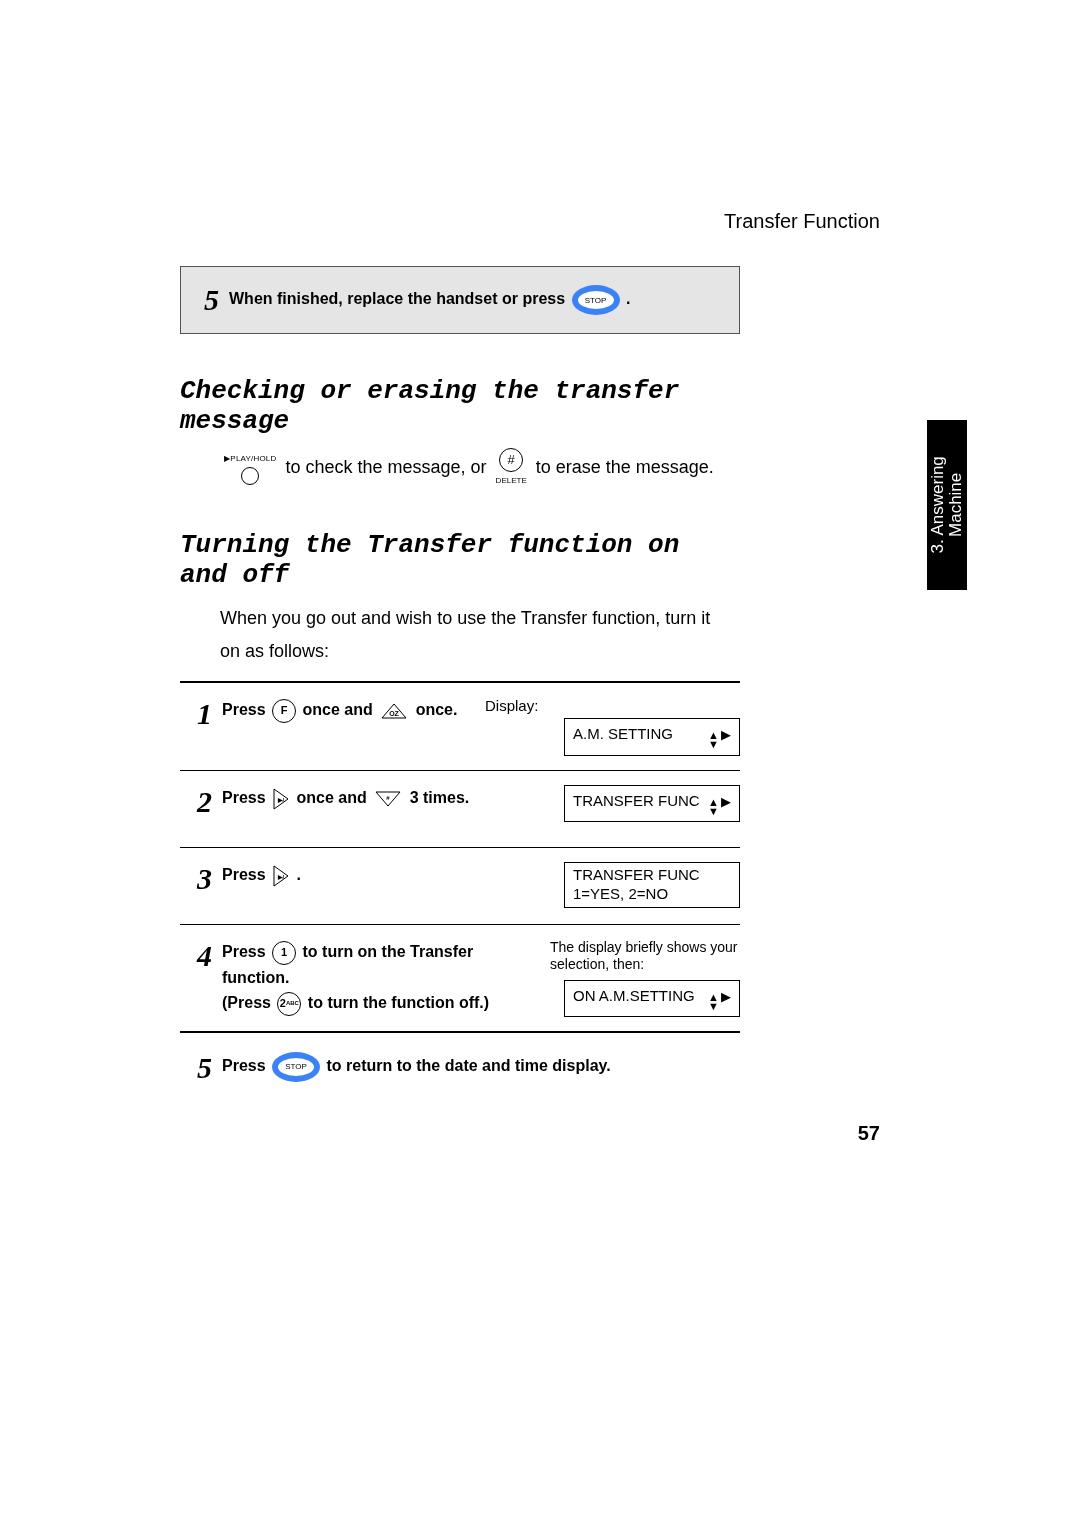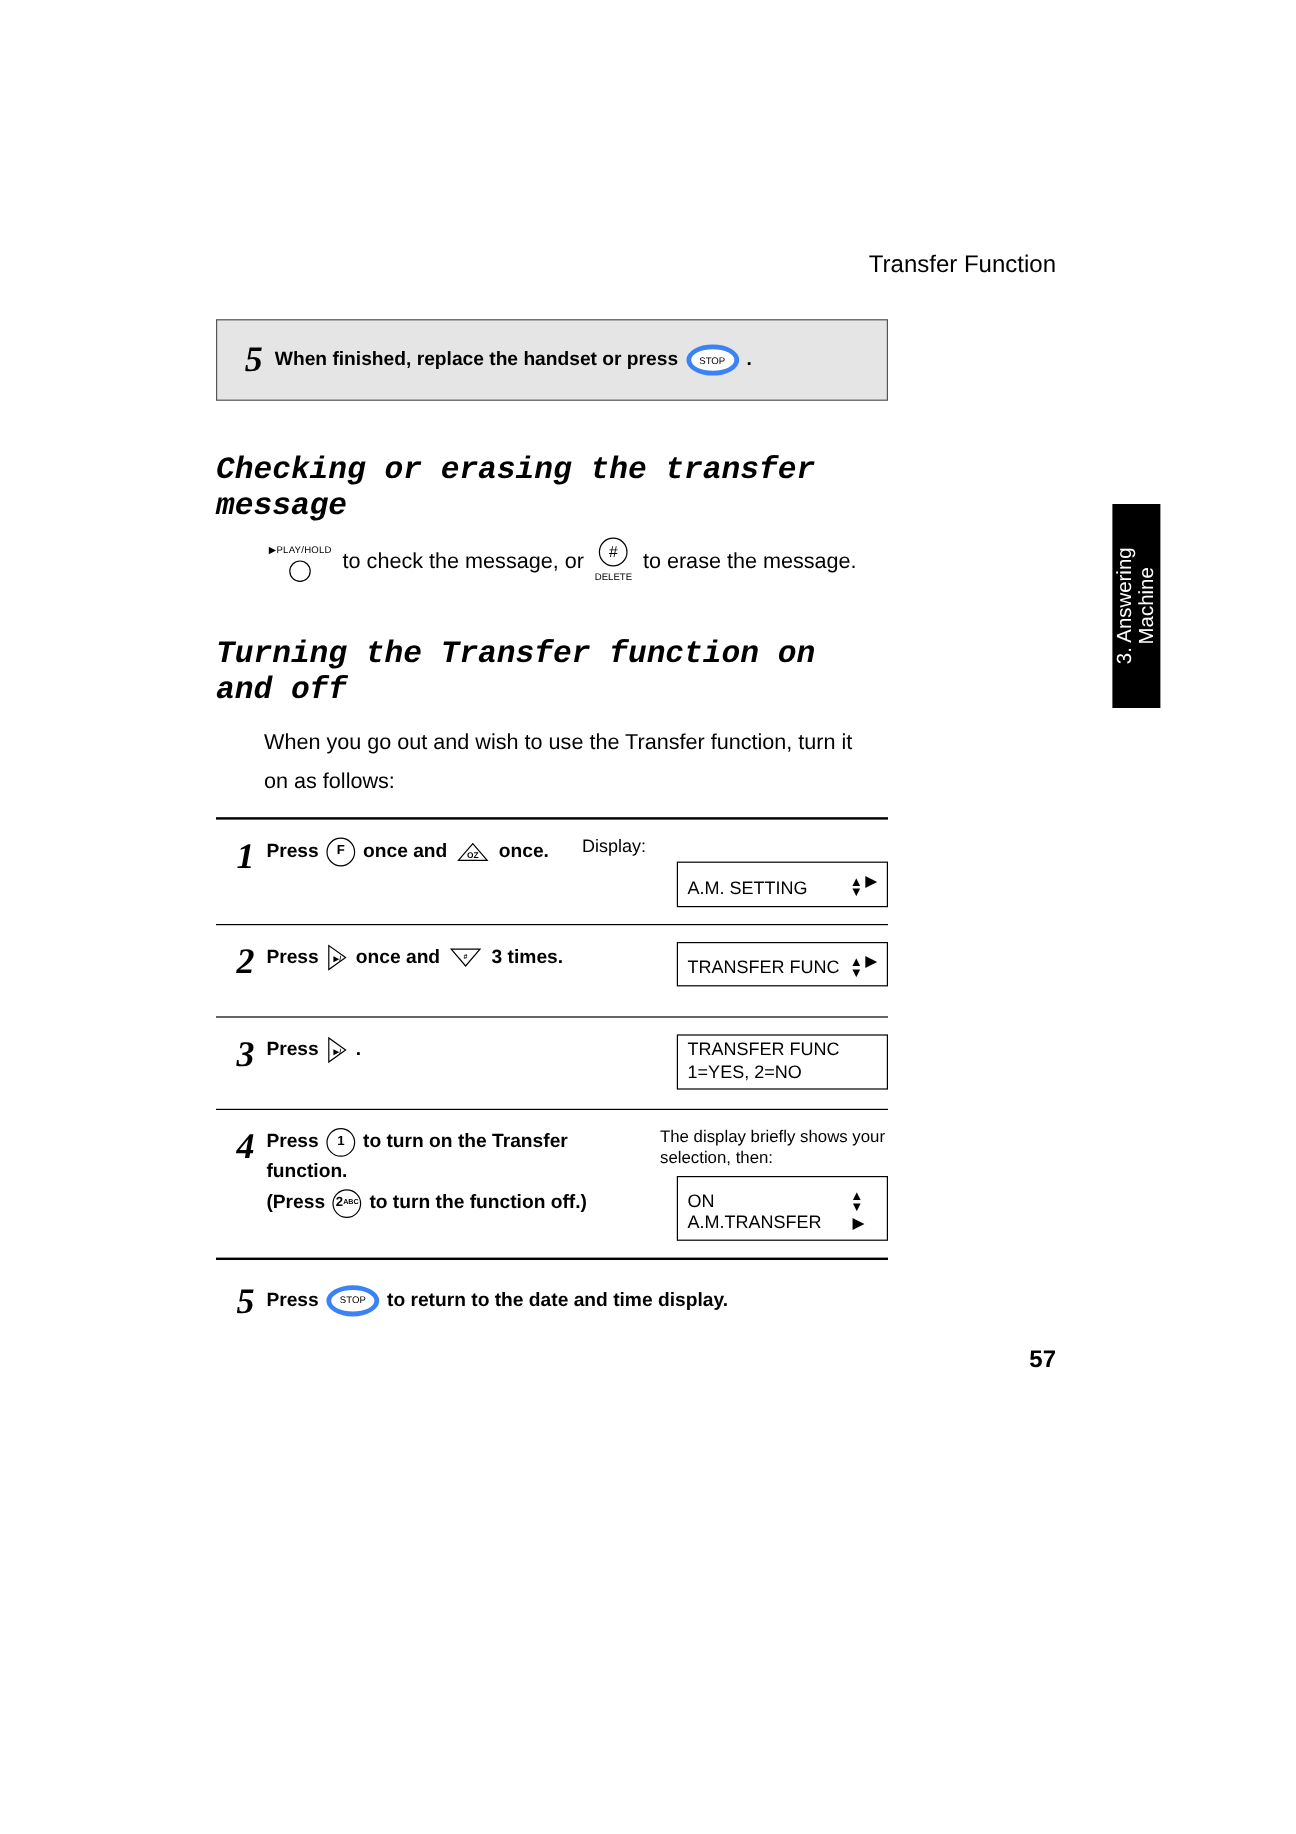--- a/index.html
+++ b/index.html
@@ -73,21 +73,21 @@
   }
   .top-box-text {
     font-size: 16px;
     font-weight: bold;
     margin-left: 10px;
   }
   .stop-btn {
     display: inline-flex;
     align-items: center;
     justify-content: center;
-    border: 4px solid #3b82f6;
+    border: 6px solid #3b82f6;
     border-radius: 50%;
     height: 18px;
     min-width: 32px;
     font-size: 8px;
     vertical-align: middle;
     margin: 0 2px;
     padding: 0 2px;
     background: #fff;
     font-weight: normal;
   }
@@ -189,21 +189,21 @@
   .display-row1 {
     display: flex;
     align-items: center;
     width: 100%;
   }
   .lcd {
     border: 1px solid #000;
     padding: 6px 8px;
     font-size: 15px;
     display: flex;
-    align-items: flex-end;
+    align-items: flex-start;
     justify-content: space-between;
     width: 176px;
     box-sizing: border-box;
     background: #fff;
     font-weight: normal;
   }
   .lcd-multi {
     flex-direction: column;
     align-items: flex-start;
     justify-content: center;
@@ -384,21 +384,21 @@
           <span>Press </span>
           <span class="key-circle">1</span>
           <span> to turn on the Transfer function.</span><br>
           <span>(Press </span>
           <span class="key-circle">2<span style="font-size:6px;">ABC</span></span>
           <span> to turn the function off.)</span>
         </div>
         <div class="step-display">
           <div class="lcd-note">The display briefly shows your selection, then:</div>
           <div class="lcd">
-            <span>ON A.M.TRANSFER</span>
+            <span>ON A.M.SETTING</span>
             <span><span class="arrows-vert">▲<br>▼</span><span class="arrow-right-solid">▶</span></span>
           </div>
         </div>
       </div>
 
     </div>
 
     <div class="step5-row">
       <div class="step-num">5</div>
       <div class="step-body" style="font-weight:bold;">

